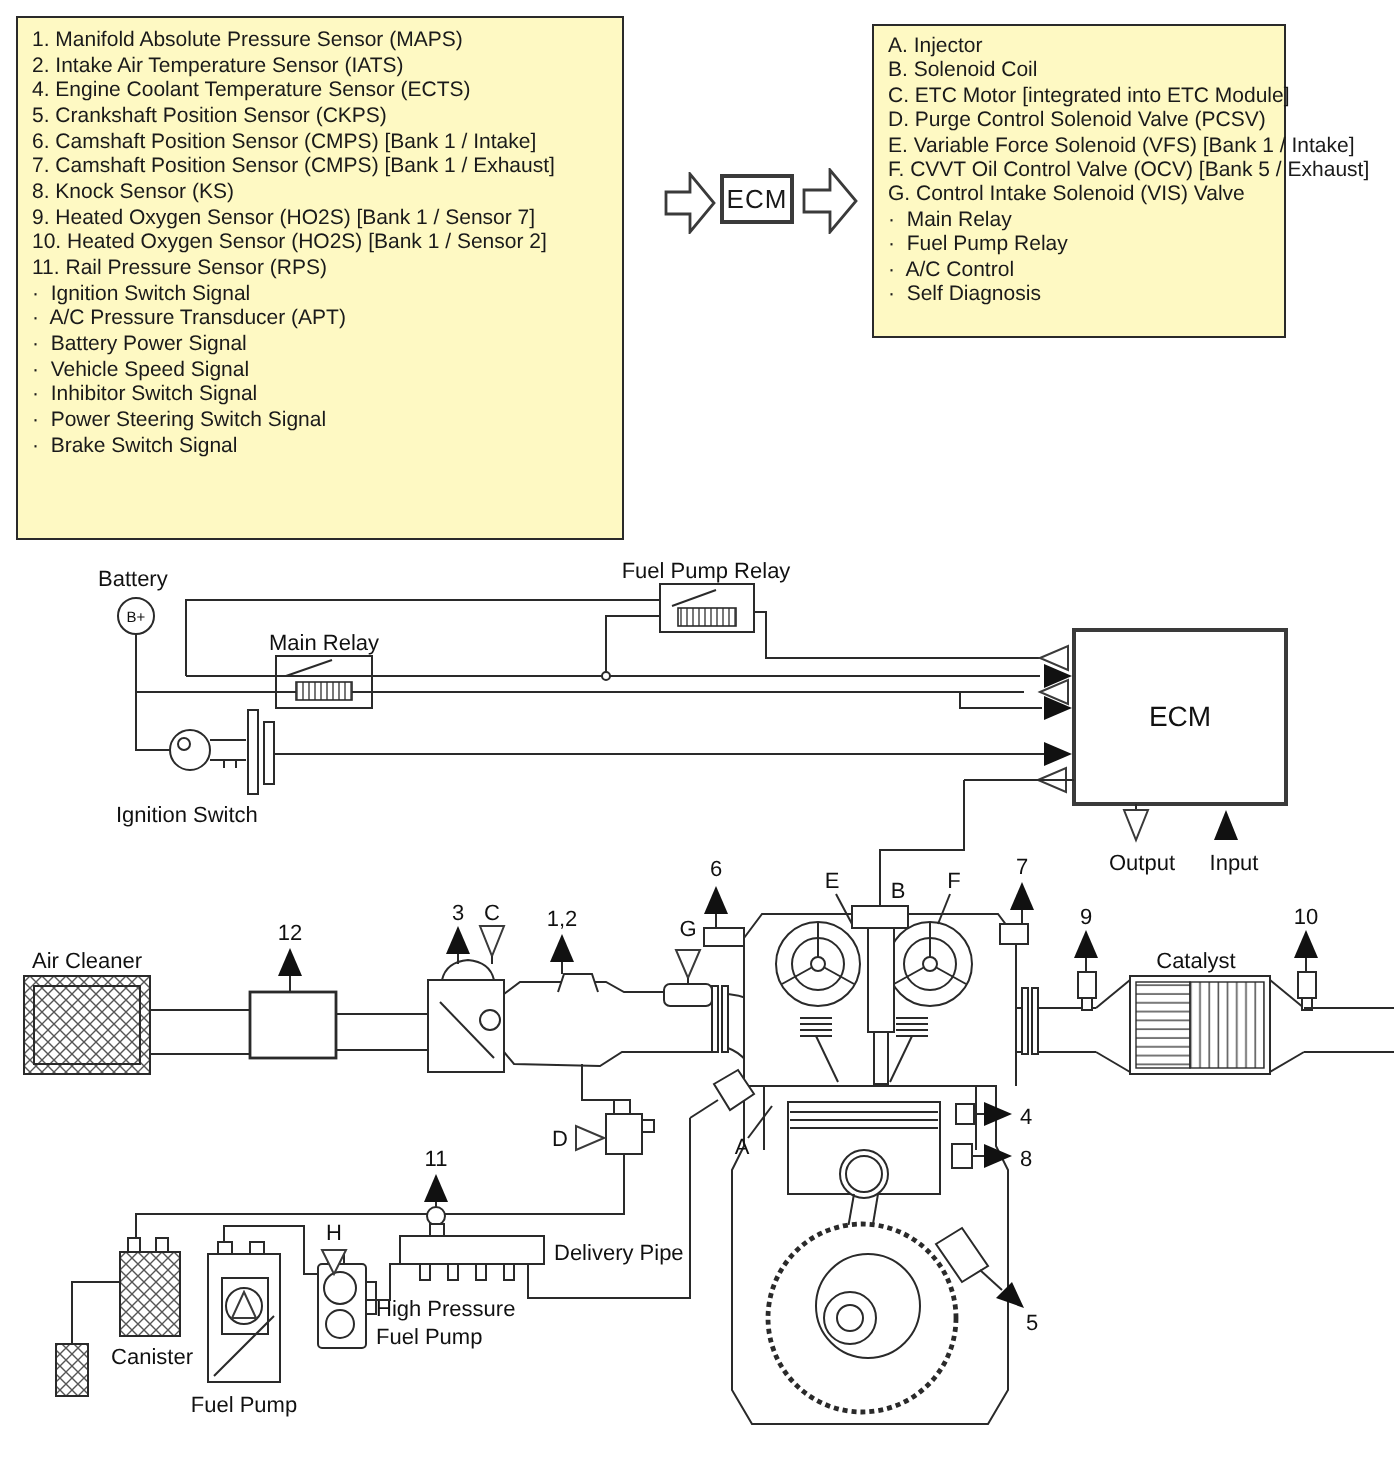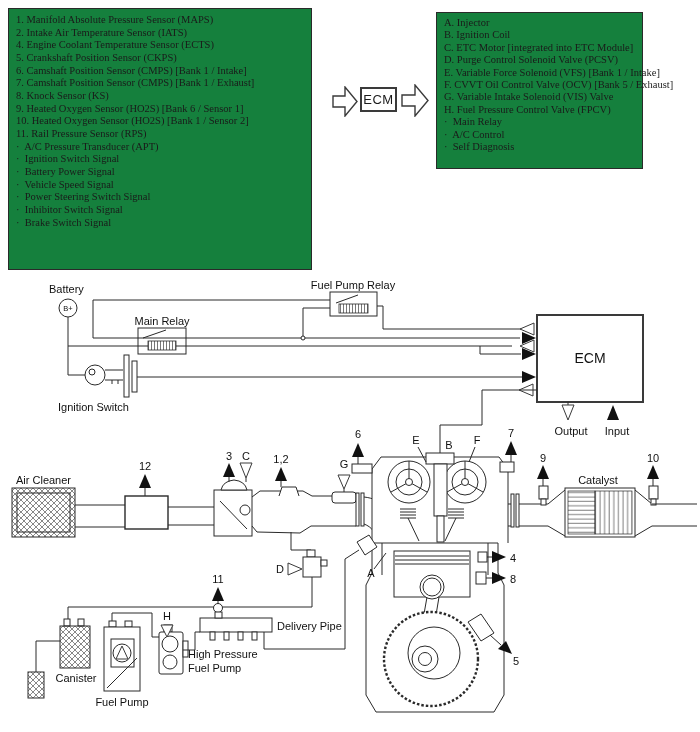--- a/index.html
+++ b/index.html
@@ -1,18 +1,18 @@
 <!DOCTYPE html>
 <html><head>
 <meta charset="utf-8">
 <style>
   html,body{margin:0;padding:0;background:#fff;}
   body{font-family:"Liberation Sans","DejaVu Sans",sans-serif;color:#1a1a1a;}
   #stage{position:relative;width:700px;height:732px;background:#fff;overflow:hidden;}
-  .listbox{position:absolute;border:1px solid #2a2a2a;background:#15803d;box-sizing:border-box;font-family:Liberation Serif, serif;}
+  .listbox{position:absolute;border:1px solid #2a2a2a;background:#fef9c3;box-sizing:border-box;}
   .listbox .item{white-space:pre;font-size:10.5px;color:#1a1a1a;}
   #inputs-box{left:8px;top:8px;width:304px;height:262px;padding:5px 2px 0 7px;}
   #inputs-box .item{line-height:12.65px;}
   #outputs-box{left:436px;top:12px;width:207px;height:157px;padding:4px 2px 0 7px;}
   #outputs-box .item{line-height:12.4px;}
   .flow-arrow{position:absolute;}
   #ecm-chip{position:absolute;left:360px;top:87px;width:37px;height:25px;border:2px solid #3a3a3a;
     display:flex;align-items:center;justify-content:center;font-size:13px;letter-spacing:0.5px;background:#fff;box-sizing:border-box;}
   #diagram-wrap{position:absolute;left:0;top:275px;width:700px;height:457px;}
   svg .ln{stroke:#2a2a2a;stroke-width:1;fill:none;}
@@ -30,55 +30,55 @@
 
   <div id="inputs-box" class="listbox">
 
   <div class="item">1. Manifold Absolute Pressure Sensor (MAPS)</div>
       <div class="item">2. Intake Air Temperature Sensor (IATS)</div>
       <div class="item">4. Engine Coolant Temperature Sensor (ECTS)</div>
       <div class="item">5. Crankshaft Position Sensor (CKPS)</div>
       <div class="item">6. Camshaft Position Sensor (CMPS) [Bank 1 / Intake]</div>
       <div class="item">7. Camshaft Position Sensor (CMPS) [Bank 1 / Exhaust]</div>
       <div class="item">8. Knock Sensor (KS)</div>
-      <div class="item">9. Heated Oxygen Sensor (HO2S) [Bank 6 / Sensor 1]</div>
+      <div class="item">9. Heated Oxygen Sensor (HO2S) [Bank 1 / Sensor 7]</div>
       <div class="item">10. Heated Oxygen Sensor (HO2S) [Bank 1 / Sensor 2]</div>
       <div class="item">11. Rail Pressure Sensor (RPS)</div>
+      <div class="item">·  Ignition Switch Signal</div>
       <div class="item">·  A/C Pressure Transducer (APT)</div>
-      <div class="item">·  Ignition Switch Signal</div>
       <div class="item">·  Battery Power Signal</div>
       <div class="item">·  Vehicle Speed Signal</div>
+      <div class="item">·  Inhibitor Switch Signal</div>
       <div class="item">·  Power Steering Switch Signal</div>
-      <div class="item">·  Inhibitor Switch Signal</div>
       <div class="item">·  Brake Switch Signal</div>
     </div>
 
   <svg class="flow-arrow" style="left:332px;top:86px;" width="27" height="31">
     <polygon points="1,10 13,10 13,1 25,15.5 13,30 13,21 1,21" fill="#fff" stroke="#3a3a3a" stroke-width="1.4"></polygon>
   </svg>
 
   <div id="ecm-chip">
     <span>ECM</span>
   </div>
 
   <svg class="flow-arrow" style="left:401px;top:84px;" width="29" height="33">
     <polygon points="1,11 14,11 14,1 27,16.5 14,32 14,22 1,22" fill="#fff" stroke="#3a3a3a" stroke-width="1.4"></polygon>
   </svg>
 
   <div id="outputs-box" class="listbox">
 
   <div class="item">A. Injector</div>
-      <div class="item">B. Ignition Coil</div>
+      <div class="item">B. Solenoid Coil</div>
       <div class="item">C. ETC Motor [integrated into ETC Module]</div>
       <div class="item">D. Purge Control Solenoid Valve (PCSV)</div>
       <div class="item">E. Variable Force Solenoid (VFS) [Bank 1 / Intake]</div>
       <div class="item">F. CVVT Oil Control Valve (OCV) [Bank 5 / Exhaust]</div>
-      <div class="item">G. Variable Intake Solenoid (VIS) Valve</div>
-      <div class="item">H. Fuel Pressure Control Valve (FPCV)</div>
+      <div class="item">G. Control Intake Solenoid (VIS) Valve</div>
       <div class="item">·  Main Relay</div>
+      <div class="item">·  Fuel Pump Relay</div>
       <div class="item">·  A/C Control</div>
       <div class="item">·  Self Diagnosis</div>
     </div>
 
   <div id="diagram-wrap">
   <svg width="700" height="457" viewBox="0 0 700 457">
     <defs>
       <pattern id="xhatch" width="6" height="6" patternUnits="userSpaceOnUse">
         <path d="M0,6 L6,0 M0,0 L6,6" stroke="#555" stroke-width="0.7" fill="none"></path>
       </pattern>

